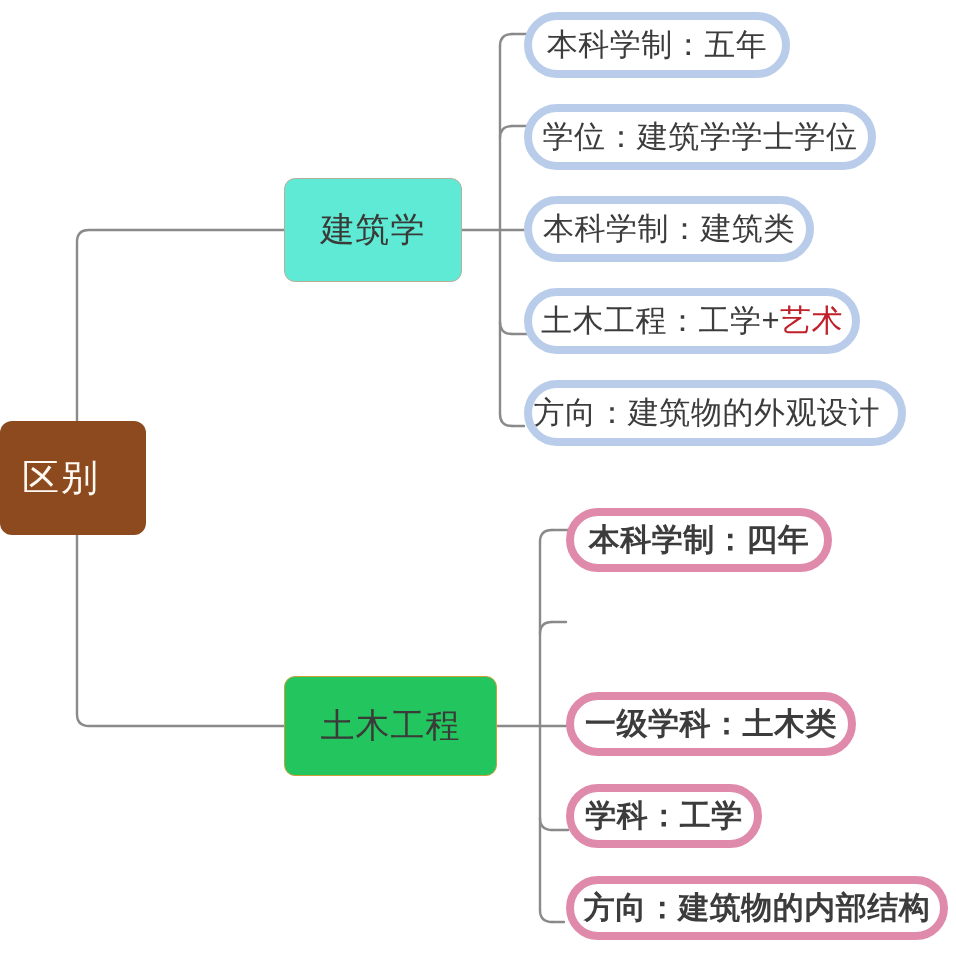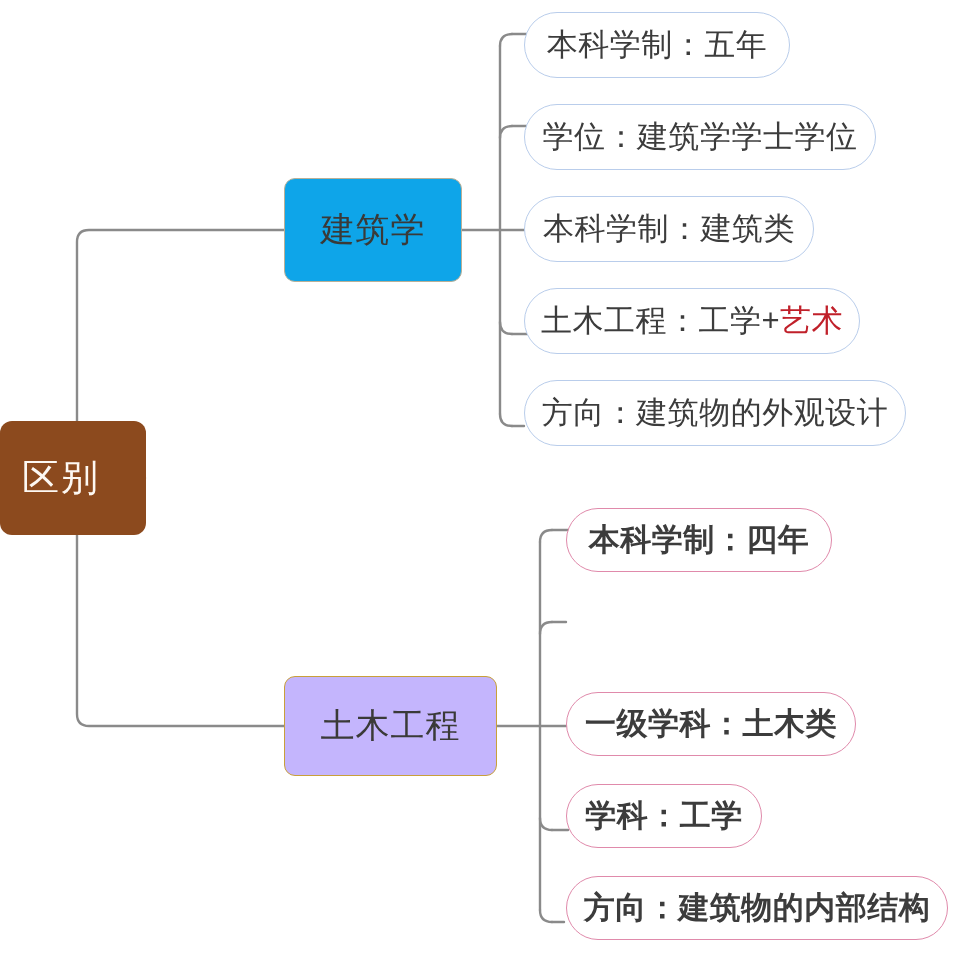--- a/index.html
+++ b/index.html
@@ -44,34 +44,34 @@
   }
   
   .node-branch {
     border-radius: 11px;
     font-size: 34px;
     color: #3a3a38;
     letter-spacing: 1px;
     border: 1px solid #b3aa91;
   }
   .branch-arch {
-    background: #0ea5e9;
+    background: #5eead4;
     border-color: #b9b097;
   }
   .branch-civil {
-    background: #c4b5fd;
+    background: #22c55e;
     border-color: #c9a03a;
   }
   
   .node-leaf {
     background: #ffffff;
     border-radius: 999px;
     font-size: 31px;
     color: #3c3c3c;
-    border: 1px solid #000000;
+    border: 8px solid #000000;
     letter-spacing: 0.5px;
     padding: 0 18px;
   }
   .leaf-blue { border-color: #b9cdeb; }
   .leaf-pink { border-color: #e08aab; font-weight: bold; }
   .accent-red { color: #c0202a; }
   .plus-sign { color: #3c3c3c; }
 </style>
 </head>
 <body>
@@ -136,21 +136,21 @@
   <div class="node node-leaf leaf-blue" style="left:524px; top:196px; width:290px; height:66px;">
     <span>本科学制：建筑类</span>
   </div>
 
   <div class="node node-leaf leaf-blue" style="left:524px; top:288px; width:336px; height:66px;">
     <span>土木工程：工学</span>
       <span class="plus-sign">+</span>
       <span class="accent-red">艺术</span>
   </div>
 
-  <div class="node node-leaf leaf-blue" style="left:524px; top:380px; width:382px; height:66px;">
+  <div class="node node-leaf leaf-blue" style="left:524px; top:380px; width:382px; height:66px;justify-content:flex-end;">
     <span>方向：建筑物的外观设计</span>
   </div>
 
   <div class="node node-leaf leaf-pink" style="left:566px; top:508px; width:266px; height:64px;">
     <span>本科学制：四年</span>
   </div>
 
 
   <div class="node node-leaf leaf-pink" style="left:566px; top:692px; width:290px; height:64px;">
     <span>一级学科：土木类</span>

